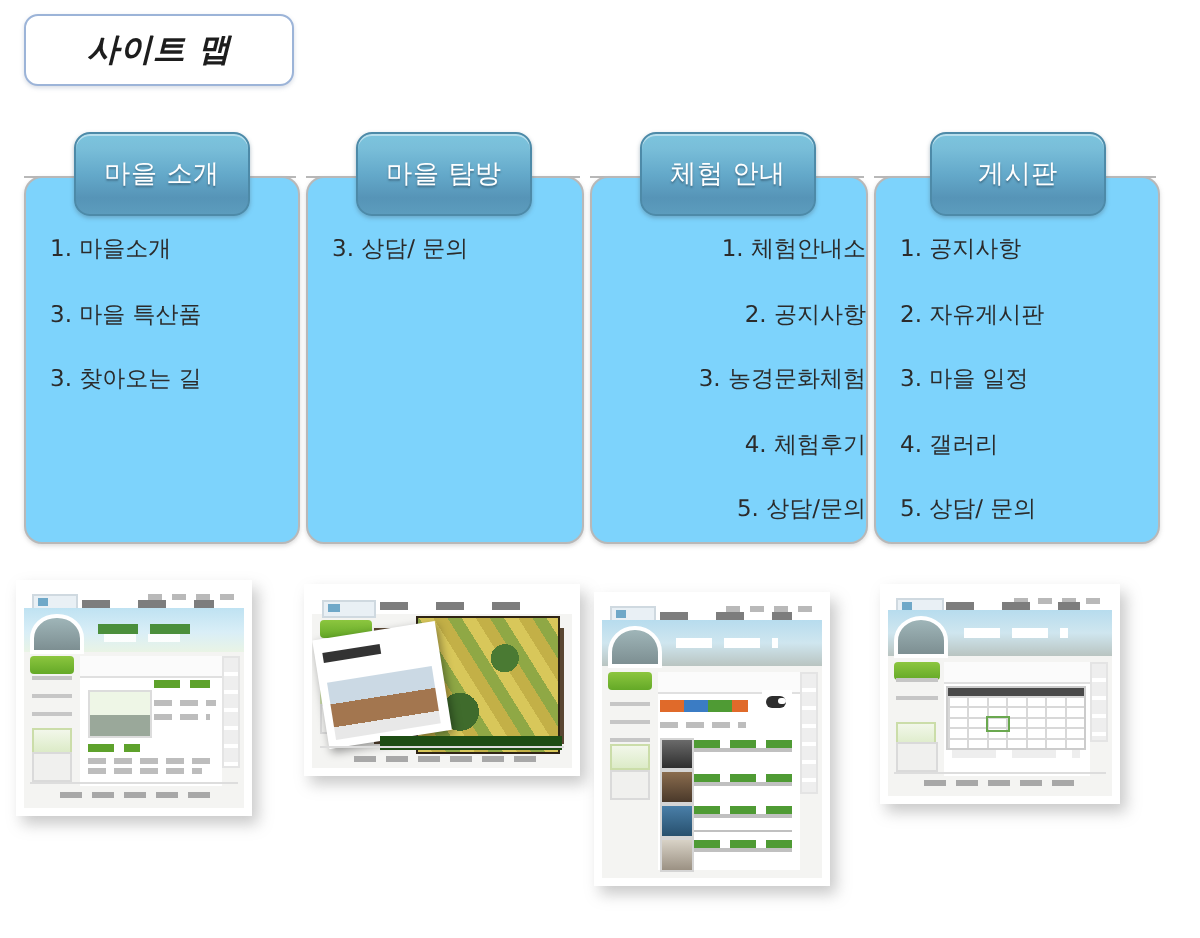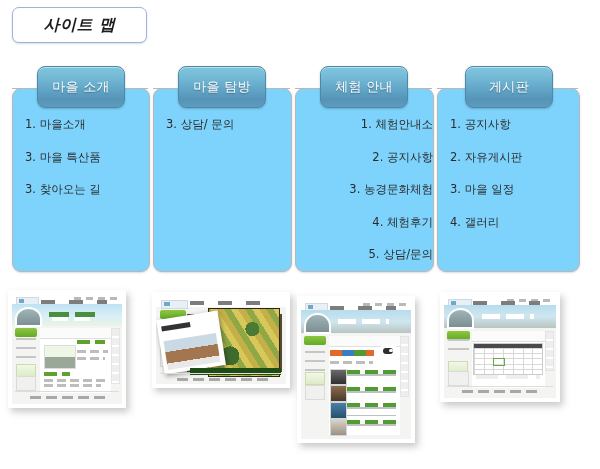--- a/index.html
+++ b/index.html
@@ -367,20 +367,21 @@
 <div class="tab" style="left:320px;">
   <span class="tab-text">체험 안내</span>
 </div>
 
 <div class="col-box" style="left:437px; width:141px;">
   <ul class="col-list">
     <li><span class="num">1.</span> <span>공지사항</span></li>
     <li><span class="num">2.</span> <span>자유게시판</span></li>
     <li><span class="num">3.</span> <span>마을 일정</span></li>
     <li><span class="num">4.</span> <span>갤러리</span></li>
+    <li><span class="num">5.</span> <span>상담/ 문의</span></li>
   </ul>
 </div>
 <div class="tab" style="left:465px;">
   <span class="tab-text">게시판</span>
 </div>
 
 <div class="thumb" style="left:8px; top:290px; width:118px; height:118px;">
   <div class="thumb-inner">
     <div class="t-topbar"></div>
     <div class="t-navdots"></div>

